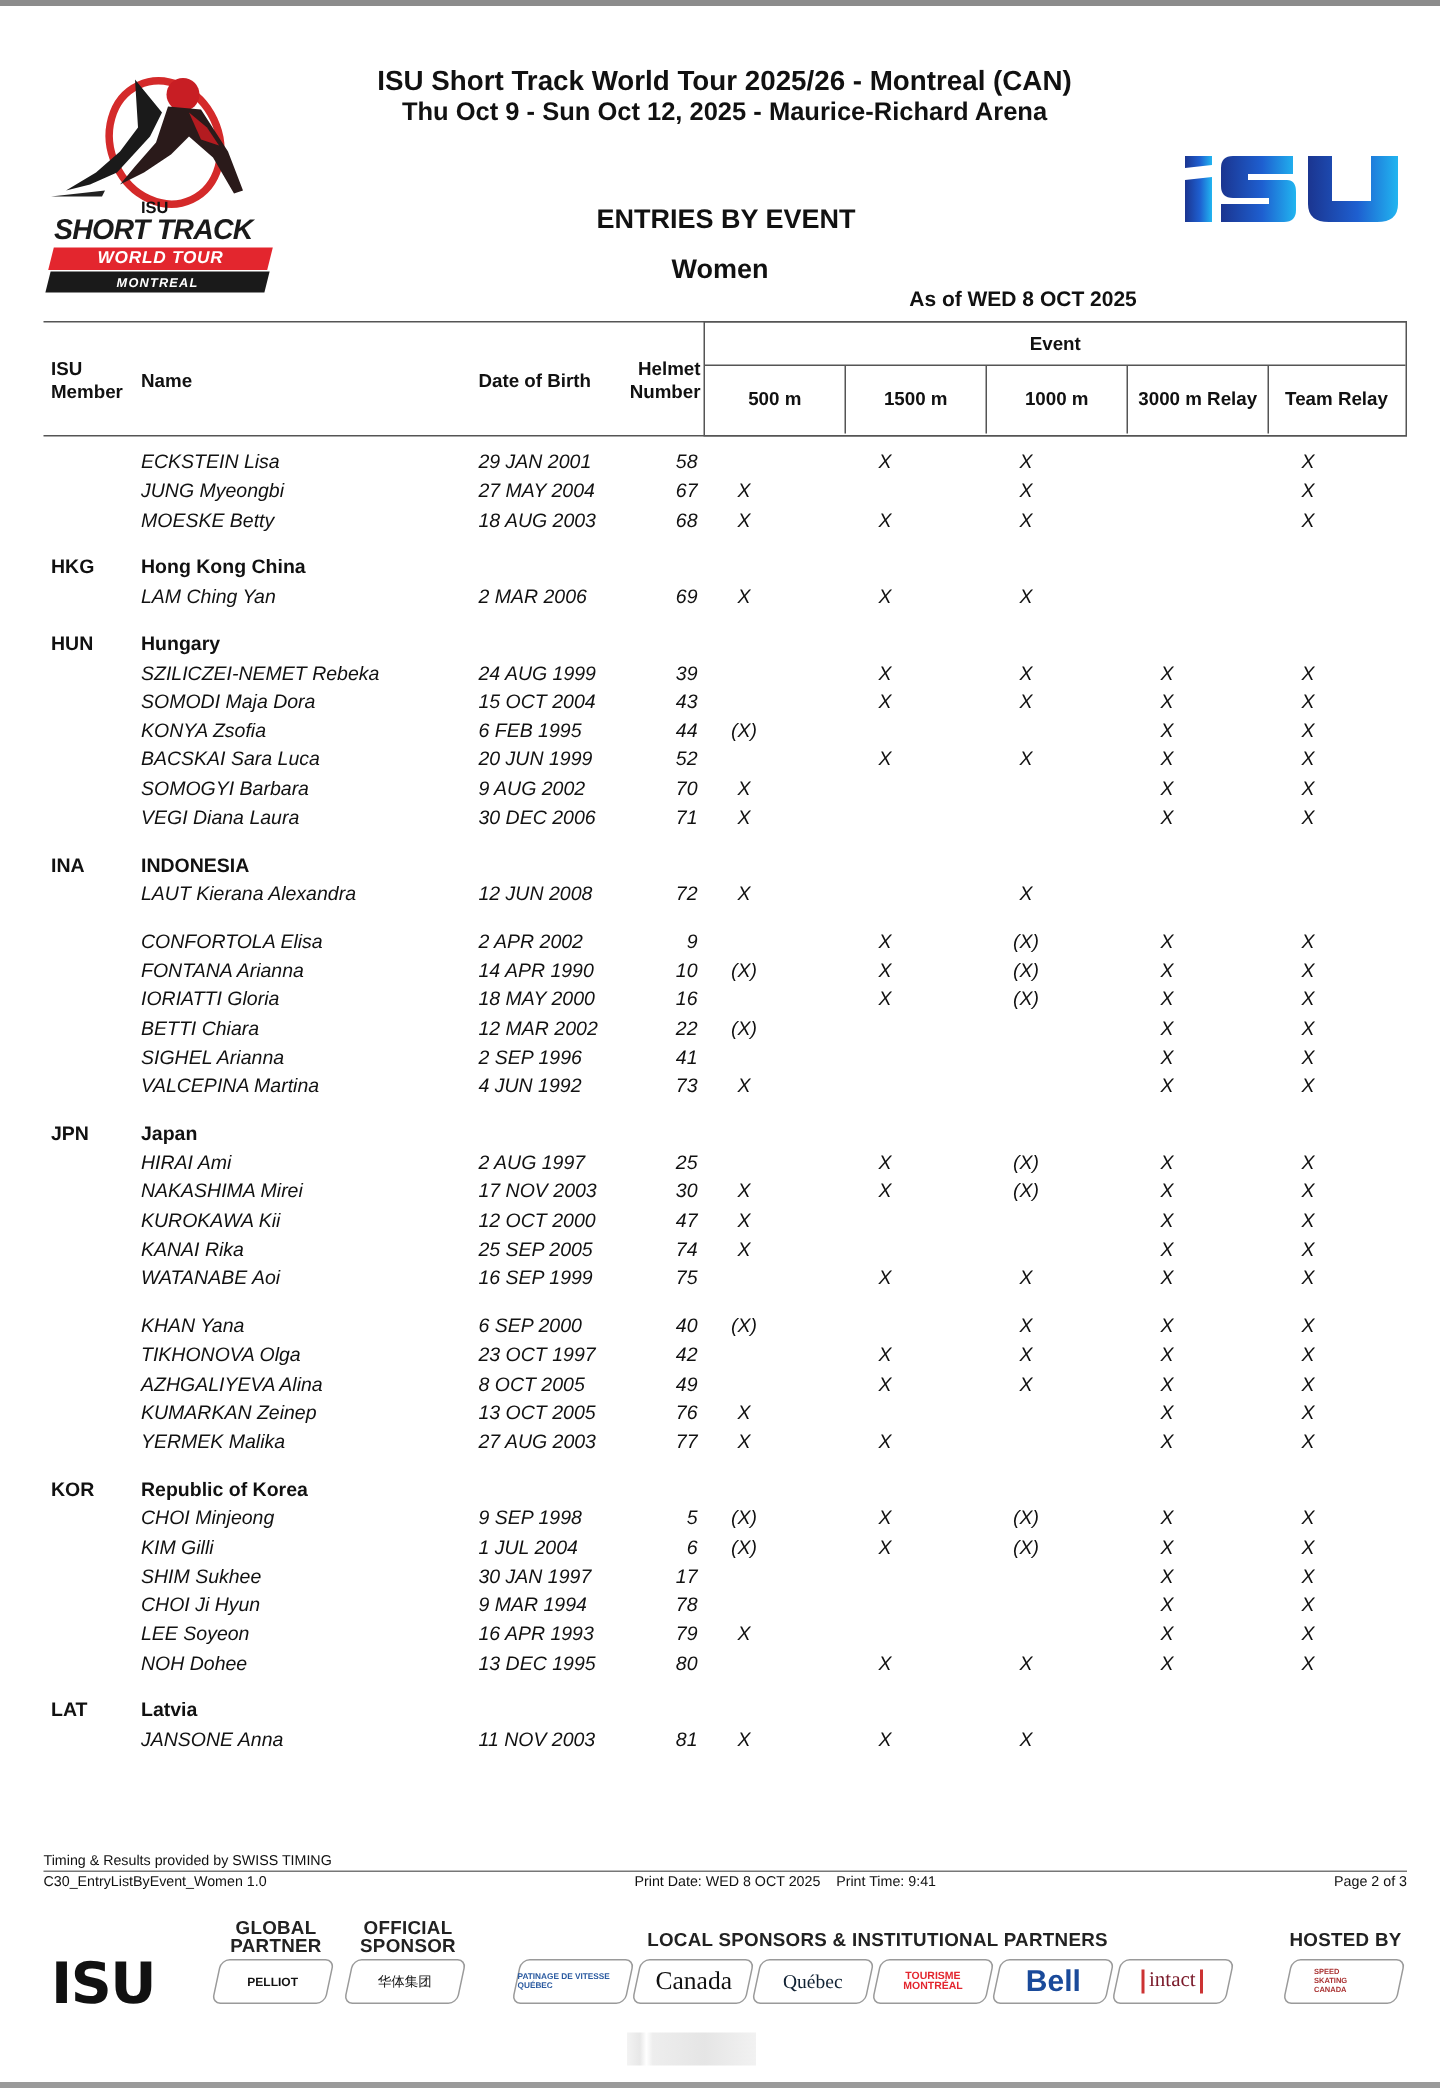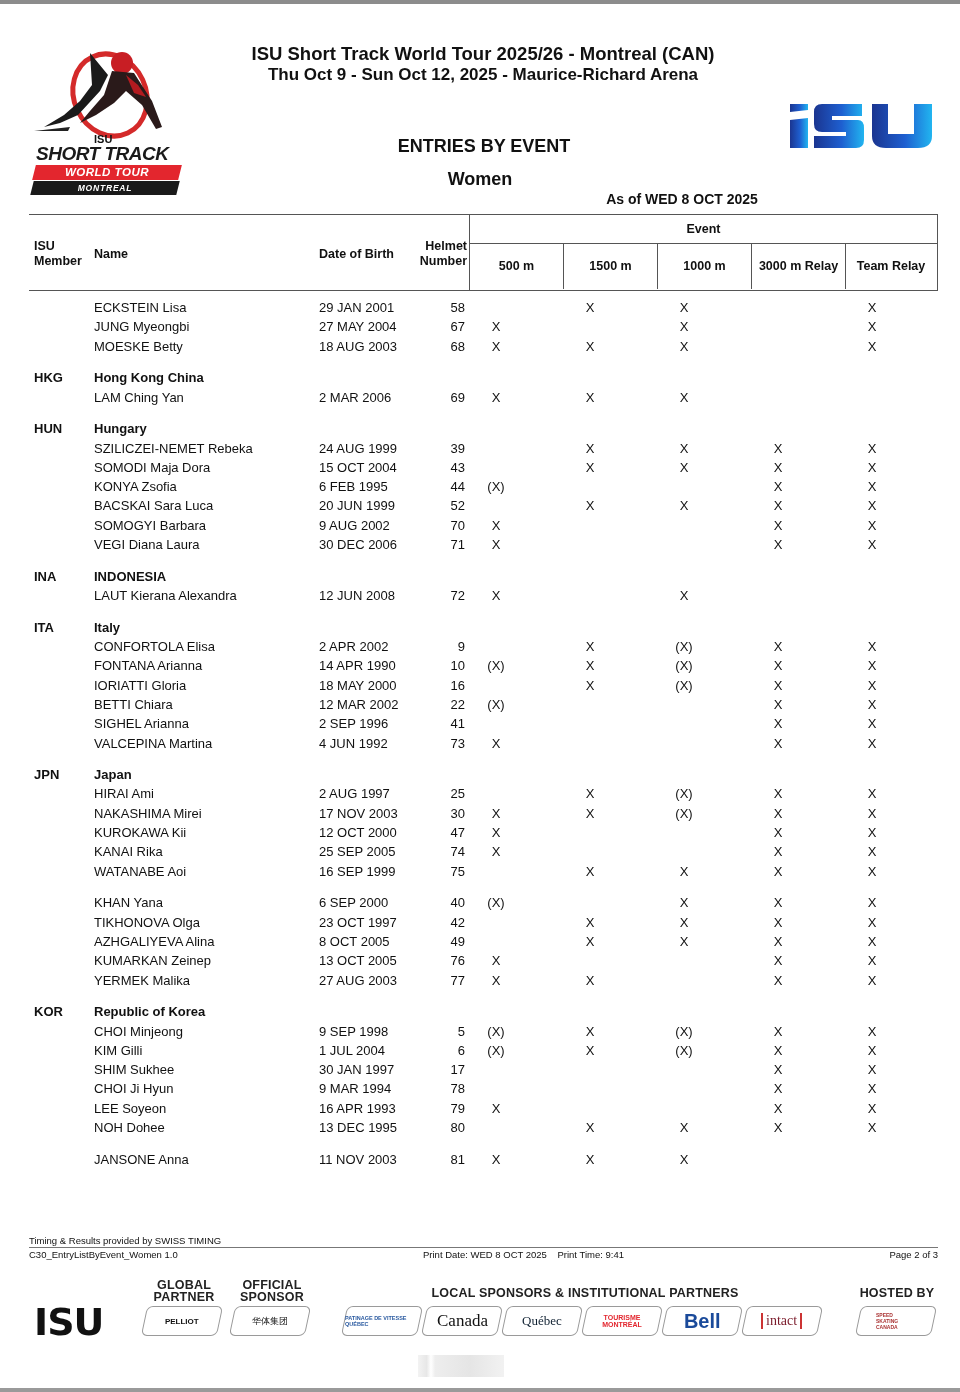--- a/index.html
+++ b/index.html
@@ -30,21 +30,21 @@
   .event-title { position: absolute; left: 0; top: 0; width: 100%; height: 29px; border-bottom: 1.5px solid #555; text-align: center; line-height: 29px; font-weight: bold; font-size: 12.5px; box-sizing: border-box; }
   .ev-col { position: absolute; top: 29px; height: 45px; line-height: 45px; text-align: center; font-weight: bold; font-size: 12.5px; border-right: 1.5px solid #555; box-sizing: border-box; }
   .ev-col:last-child { border-right: none; }
 
   
   .tbody { position: absolute; left: 29px; top: 291px; width: 909px; }
   .group { position: relative; }
   .group-head { position: relative; height: 19.3px; font-weight: bold; font-size: 13px; line-height: 19.3px; }
   .g-code { position: absolute; left: 5px; }
   .g-name { position: absolute; left: 65px; }
-  .row { position: relative; height: 19.3px; font-size: 13px; line-height: 19.3px; }
+  .row { position: relative; height: 19.3px; font-size: 13px; line-height: 19.3px; font-style: italic; }
   .c-name { position: absolute; left: 65px; }
   .c-dob { position: absolute; left: 290px; }
   .c-helmet { position: absolute; left: 400px; width: 36px; text-align: right; }
   .c-ev { position: absolute; width: 60px; text-align: center; }
   .gap { height: 12.4px; }
 
   
   .foot1 { position: absolute; left: 29px; top: 1235px; font-size: 9.5px; }
   .footline { position: absolute; left: 29px; top: 1247px; width: 909px; border-top: 1.5px solid #777; }
   .foot2 { position: absolute; left: 29px; top: 1249px; font-size: 9.5px; }
@@ -247,24 +247,20 @@
         <span class="c-helmet">72</span>
         <span class="c-ev" style="left: 437px;">X</span>
         <span class="c-ev" style="left: 531px;"></span>
         <span class="c-ev" style="left: 625px;">X</span>
         <span class="c-ev" style="left: 719px;"></span>
         <span class="c-ev" style="left: 813px;"></span>
       </div>
     </div>
     <div class="gap"></div>
     <div class="group">
-      <div class="group-head">
-        <span class="g-code">ITA</span>
-        <span class="g-name">Italy</span>
-      </div>
       <div class="row">
         <span class="c-name">CONFORTOLA Elisa</span>
         <span class="c-dob">2 APR 2002</span>
         <span class="c-helmet">9</span>
         <span class="c-ev" style="left: 437px;"></span>
         <span class="c-ev" style="left: 531px;">X</span>
         <span class="c-ev" style="left: 625px;">(X)</span>
         <span class="c-ev" style="left: 719px;">X</span>
         <span class="c-ev" style="left: 813px;">X</span>
       </div>
@@ -491,20 +487,24 @@
         <span class="c-helmet">80</span>
         <span class="c-ev" style="left: 437px;"></span>
         <span class="c-ev" style="left: 531px;">X</span>
         <span class="c-ev" style="left: 625px;">X</span>
         <span class="c-ev" style="left: 719px;">X</span>
         <span class="c-ev" style="left: 813px;">X</span>
       </div>
     </div>
     <div class="gap"></div>
     <div class="group">
+      <div class="group-head">
+        <span class="g-code">LAT</span>
+        <span class="g-name">Latvia</span>
+      </div>
       <div class="row">
         <span class="c-name">JANSONE Anna</span>
         <span class="c-dob">11 NOV 2003</span>
         <span class="c-helmet">81</span>
         <span class="c-ev" style="left: 437px;">X</span>
         <span class="c-ev" style="left: 531px;">X</span>
         <span class="c-ev" style="left: 625px;">X</span>
         <span class="c-ev" style="left: 719px;"></span>
         <span class="c-ev" style="left: 813px;"></span>
       </div>

